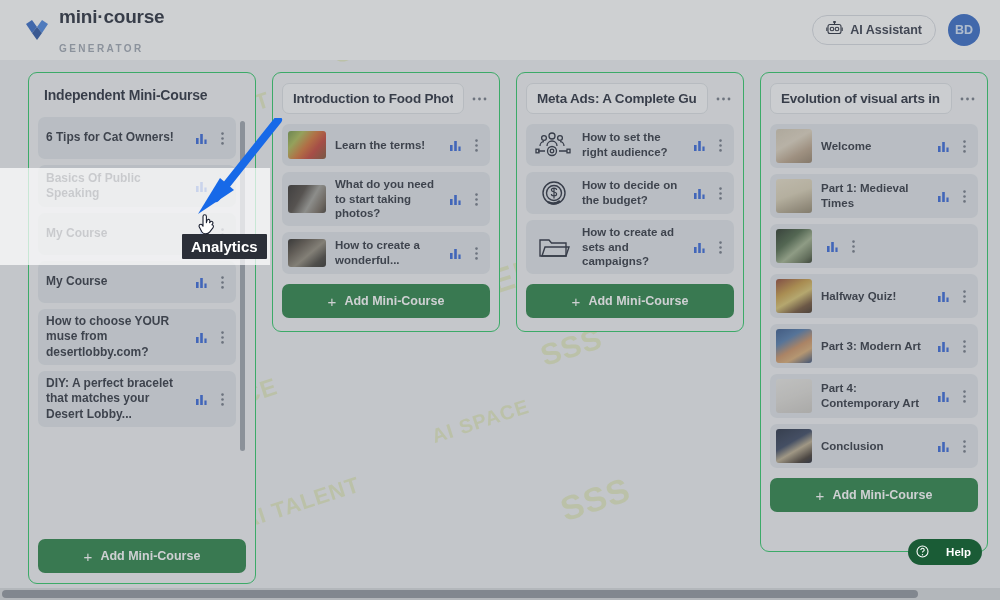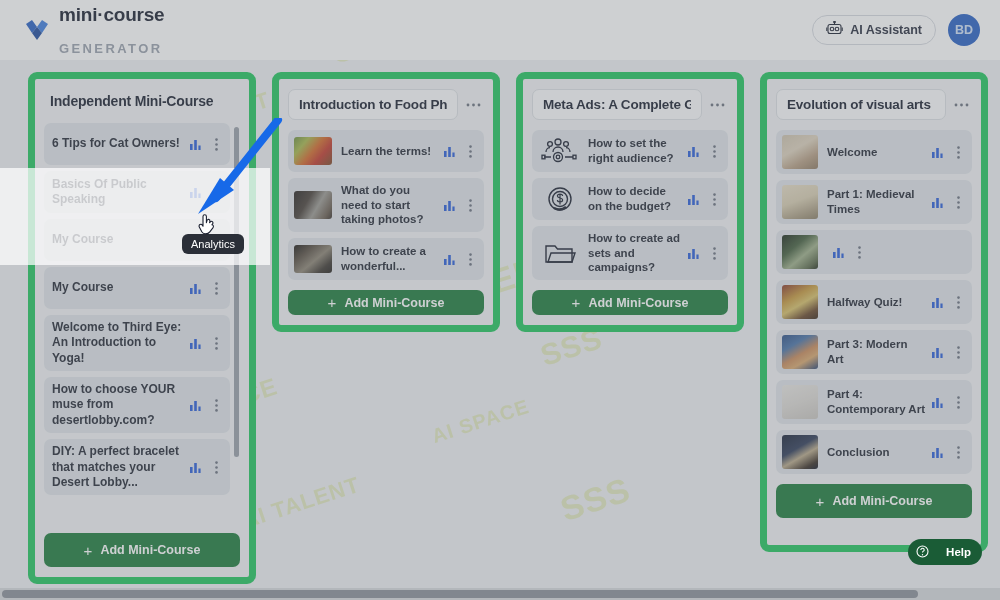--- a/index.html
+++ b/index.html
@@ -42,21 +42,21 @@
     z-index: 3;
     gap: 46px;
   }
   .logo-wrap { display: flex; align-items: center; margin-left: 24px; gap: 9px; }
   .logo-mark { width: 26px; height: 22px; flex: none; }
   .logo-text { line-height: 1; }
   .logo-title {
     font-size: 19px; font-weight: 700; color: #1b2030; letter-spacing: -.2px;
   }
   .logo-sub {
-    font-size: 13px; font-weight: 600; color: #9aa1ad;
+    font-size: 10px; font-weight: 600; color: #9aa1ad;
     letter-spacing: 2.4px; margin-top: 18px;
   }
   .top-right {
     margin-left: auto; margin-right: 20px;
     display: flex; align-items: center; gap: 12px;
   }
   .ai-btn {
     display: flex; align-items: center; gap: 7px;
     height: 30px; padding: 0 13px;
     border: 1px solid #d7dae0; border-radius: 16px;
@@ -72,21 +72,21 @@
 
   
   .board {
     position: absolute; left: 0; top: 60px;
     width: 1000px; height: 515px;
     display: flex; gap: 0; padding: 0 0 0 0;
     z-index: 2;
   }
   .column {
     background: #f1f2f4;
-    border: 7px solid #22c55e;
+    border: 1px solid #22c55e;
     border-radius: 9px;
     margin-top: 12px;
     padding: 10px 9px 10px 9px;
     display: flex; flex-direction: column;
   }
   .col-1 { margin-left: 28px; width: 228px; height: 512px; position: relative; }
   .col-2 { margin-left: 16px; width: 228px; height: 260px; }
   .col-3 { margin-left: 16px; width: 228px; height: 260px; }
   .col-4 { margin-left: 16px; width: 228px; height: 480px; }
 
@@ -186,22 +186,22 @@
     background: rgba(255,255,255,.72);
     z-index: 6; pointer-events: none;
   }
   .arrow {
     position: absolute; left: 190px; top: 118px;
     width: 100px; height: 110px; z-index: 8; pointer-events: none;
   }
   .tooltip {
     position: absolute; left: 182px; top: 234px;
     background: #2b2f38; color: #fff;
-    border-radius: 6px; padding: 4px 9px;
-    font-size: 11px; font-weight: 400;
+    border-radius: 1px; padding: 4px 9px;
+    font-size: 15px; font-weight: 700;
     z-index: 9;
   }
   .cursor {
     position: absolute; left: 198px; top: 214px;
     z-index: 10; pointer-events: none;
   }
 
   
   .help-btn {
     position: absolute; right: 18px; bottom: 35px;
@@ -328,39 +328,20 @@
               <div class="dots-v">
                 <svg width="3" height="13" viewBox="0 0 3 13">
                     <circle cx="1.5" cy="1.6" r="1.3" fill="#6c7380"></circle>
                     <circle cx="1.5" cy="6.5" r="1.3" fill="#6c7380"></circle>
                     <circle cx="1.5" cy="11.4" r="1.3" fill="#6c7380"></circle>
                   </svg>
               </div>
             </div>
           </div>
 
-          <div class="card">
-            <div class="card-title plain">Welcome to Third Eye: An Introduction to Yoga!</div>
-            <div class="card-actions">
-              <div class="ana-btn">
-                <svg width="13" height="13" viewBox="0 0 13 13">
-                    <rect x="1" y="6" width="2.6" height="6" fill="#2b5fd9"></rect>
-                    <rect x="5.2" y="2" width="2.6" height="10" fill="#2b5fd9"></rect>
-                    <rect x="9.4" y="7.5" width="2.2" height="4.5" fill="#2b5fd9"></rect>
-                  </svg>
-              </div>
-              <div class="dots-v">
-                <svg width="3" height="13" viewBox="0 0 3 13">
-                    <circle cx="1.5" cy="1.6" r="1.3" fill="#6c7380"></circle>
-                    <circle cx="1.5" cy="6.5" r="1.3" fill="#6c7380"></circle>
-                    <circle cx="1.5" cy="11.4" r="1.3" fill="#6c7380"></circle>
-                  </svg>
-              </div>
-            </div>
-          </div>
 
           <div class="card">
             <div class="card-title plain">How to choose YOUR muse from desertlobby.com?</div>
             <div class="card-actions">
               <div class="ana-btn">
                 <svg width="13" height="13" viewBox="0 0 13 13">
                     <rect x="1" y="6" width="2.6" height="6" fill="#2b5fd9"></rect>
                     <rect x="5.2" y="2" width="2.6" height="10" fill="#2b5fd9"></rect>
                     <rect x="9.4" y="7.5" width="2.2" height="4.5" fill="#2b5fd9"></rect>
                   </svg>

